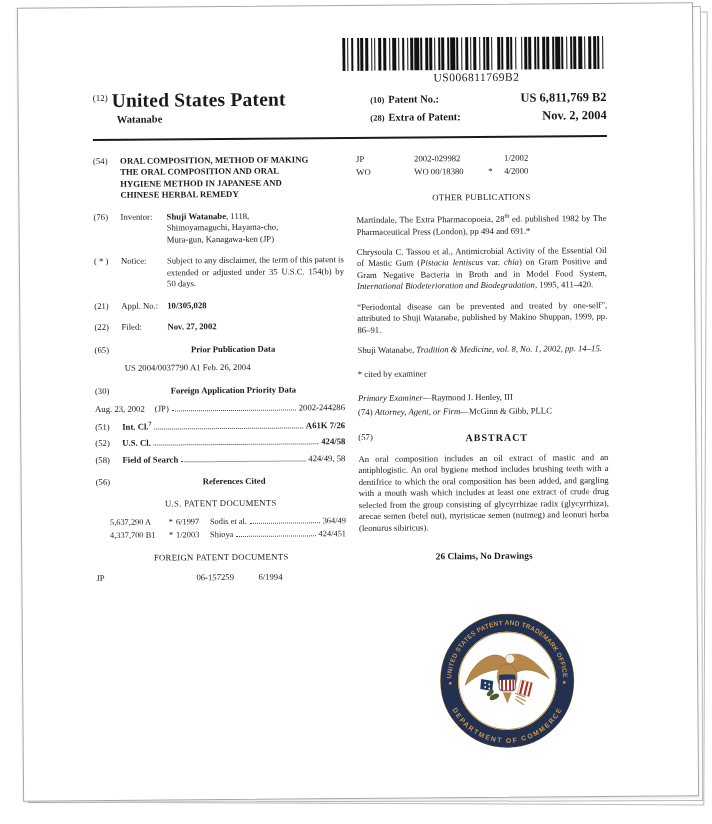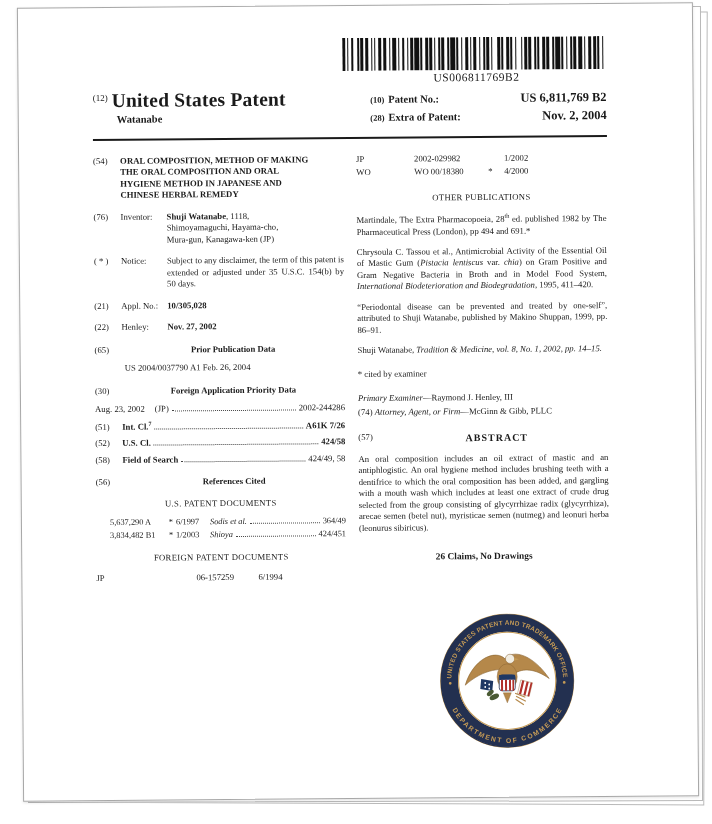--- a/index.html
+++ b/index.html
@@ -49,21 +49,21 @@
   .headrow .ht { flex:1; text-align:center; font-weight:bold; }
   .subline { margin:0 0 8px 30px; }
   .leader-row { display:flex; align-items:baseline; margin-bottom:5px; }
   .dots { flex:1; border-bottom:1px dotted #444; margin:0 3px 2px 3px; min-width:12px; }
   .b { font-weight:bold; }
   .center-head { text-align:center; margin:10px 0 7px; letter-spacing:.3px; }
   .docrow { display:flex; align-items:baseline; font-size:8.4px; padding-left:14px; margin-bottom:2px; }
   .doc-no { width:56px; flex:none; }
   .doc-star { width:10px; flex:none; text-align:center; }
   .doc-date { width:34px; flex:none; }
-  .doc-name { flex:none;font-style:italic; }
+  .doc-name { flex:none; }
   .doc-cls { flex:none; }
   .fdoc-row { display:flex; margin-bottom:2px; }
   .fd-country { width:100px; flex:none; }
   .fd-no { width:62px; flex:none; }
   
   .rfd-row { display:flex; margin-bottom:2px; }
   .rfd-country { width:58px; flex:none; }
   .rfd-no { width:74px; flex:none; }
   .rfd-star { width:16px; flex:none; }
   .pub { text-align:justify; margin-bottom:5px; }
@@ -254,21 +254,21 @@
         </div>
 
         <div class="fitem">
           <span class="fnum">(21)</span>
           <span class="flabel">Appl. No.:</span>
           <span class="fbody b">10/305,028</span>
         </div>
 
         <div class="fitem">
           <span class="fnum">(22)</span>
-          <span class="flabel">Henley:</span>
+          <span class="flabel">Filed:</span>
           <span class="fbody b">Nov. 27, 2002</span>
         </div>
 
         <div class="headrow">
           <span class="fnum">(65)</span>
           <span class="ht">Prior Publication Data</span>
         </div>
         <div class="subline">US 2004/0037790 A1 Feb. 26, 2004</div>
 
         <div class="headrow">
@@ -313,21 +313,21 @@
 
         <div class="docrow">
           <span class="doc-no">5,637,290 A</span>
           <span class="doc-star">*</span>
           <span class="doc-date">6/1997</span>
           <span class="doc-name">Sodis et al.</span>
           <span class="dots"></span>
           <span class="doc-cls">364/49</span>
         </div>
         <div class="docrow">
-          <span class="doc-no">3,834,482 B1</span>
+          <span class="doc-no">4,337,700 B1</span>
           <span class="doc-star">*</span>
           <span class="doc-date">1/2003</span>
           <span class="doc-name">Shioya</span>
           <span class="dots"></span>
           <span class="doc-cls">424/451</span>
         </div>
 
         <div class="center-head" style="margin-top:12px">FOREIGN PATENT DOCUMENTS</div>
 
         <div class="fdoc-row" style="margin-top:8px">

